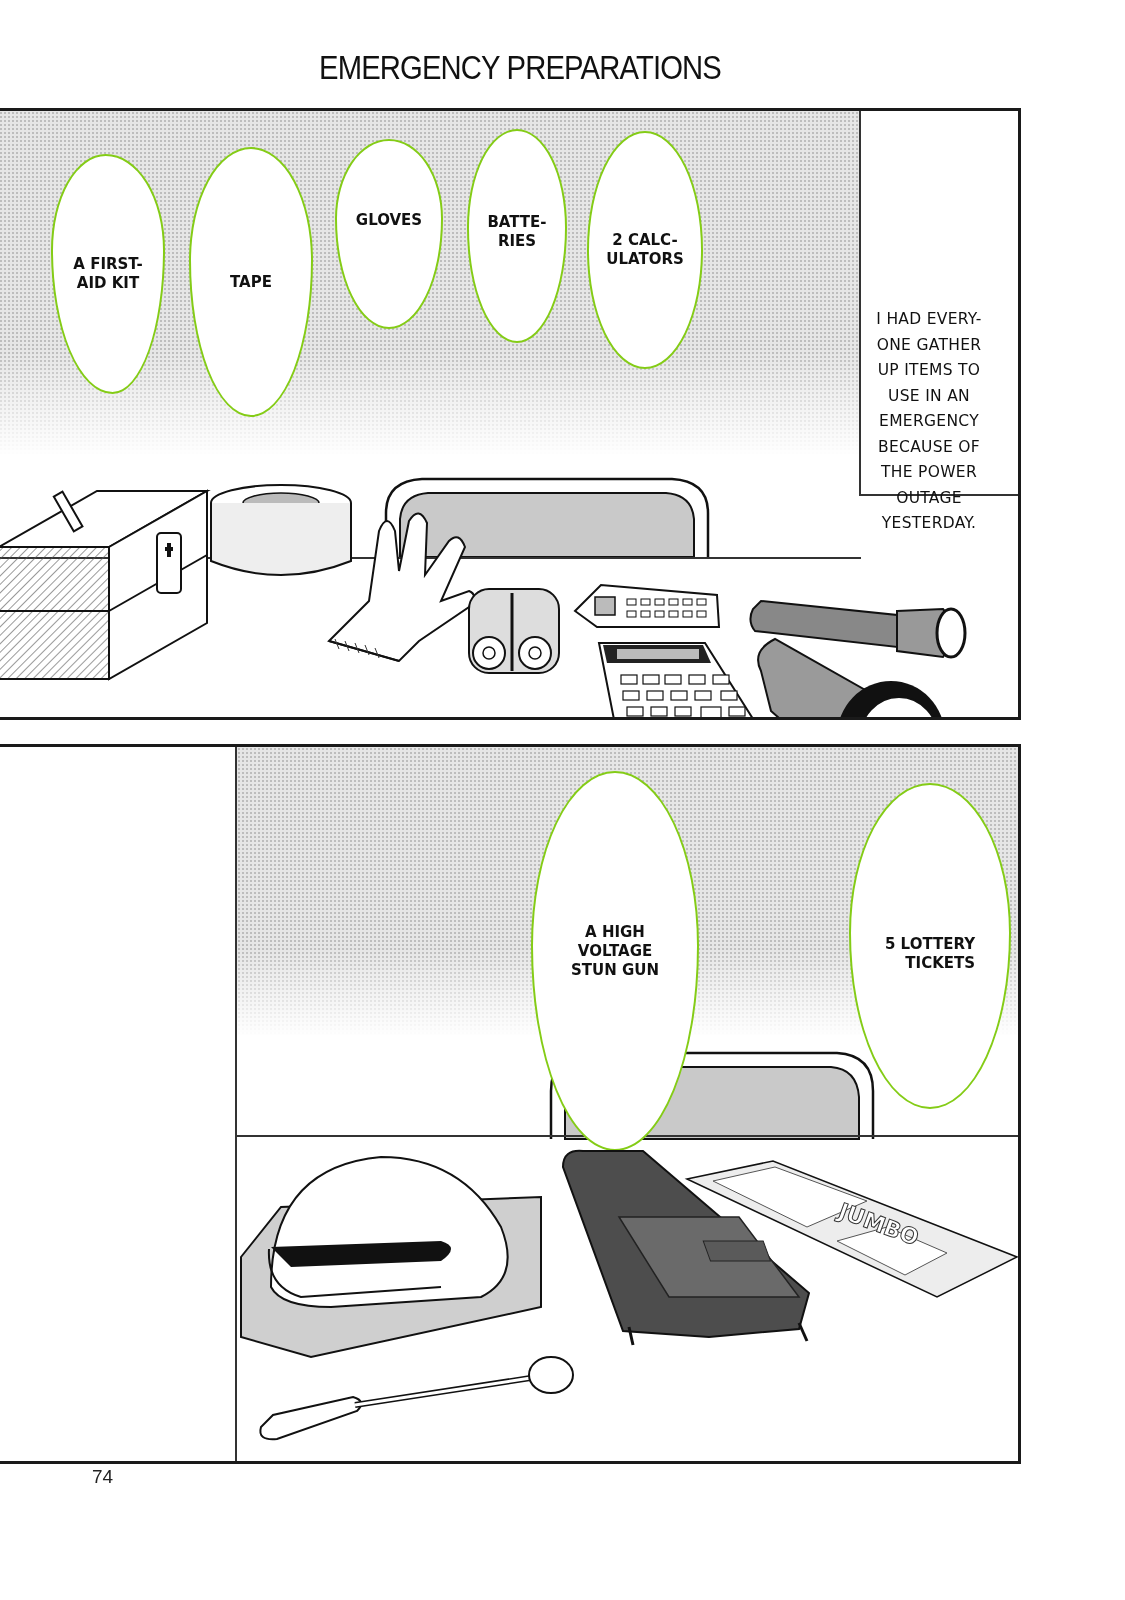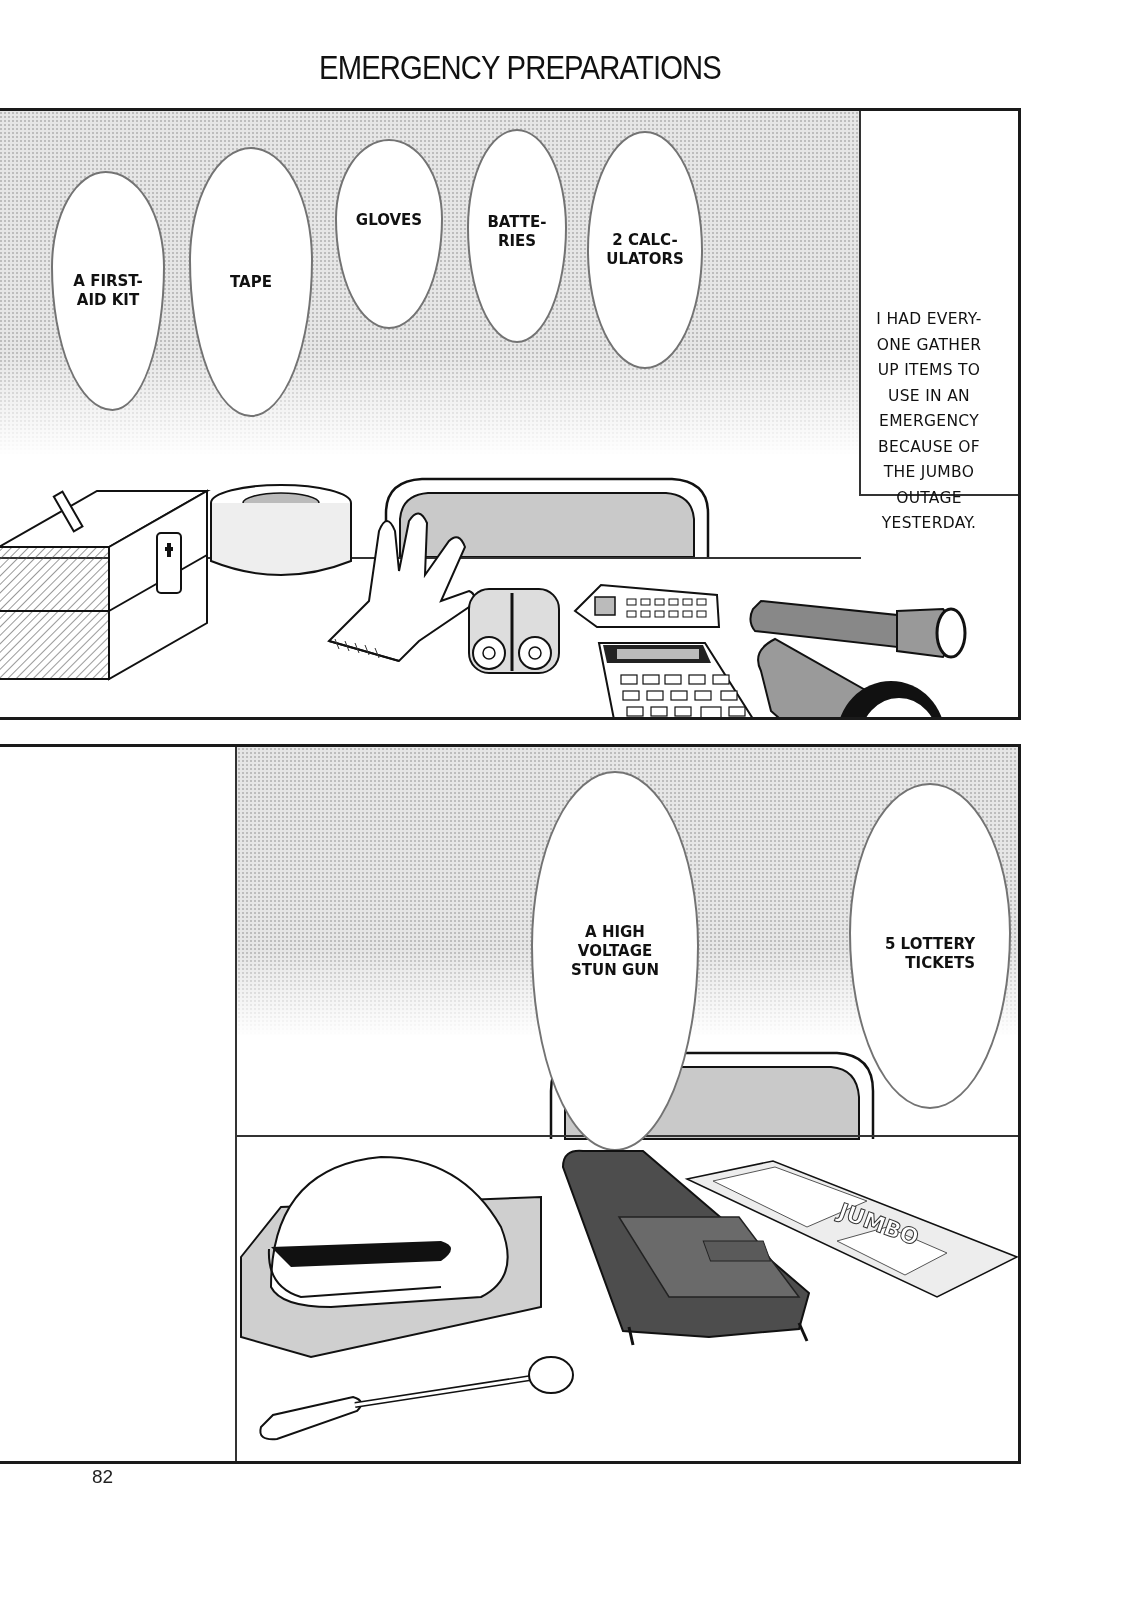--- a/index.html
+++ b/index.html
@@ -27,21 +27,21 @@
     }
     .fade-bottom {
       -webkit-mask-image: linear-gradient(to bottom, #000 70%, transparent 100%);
       mask-image: linear-gradient(to bottom, #000 70%, transparent 100%);
     }
 
     .divider-h { position: absolute; height: 2px; background: #333; }
     .divider-v { position: absolute; width: 2px; background: #333; }
 
     .bubble {
-      position: absolute; background: #fff; border: 2px solid #737373;
+      position: absolute; background: #fff; border: 2px solid #84cc16;
       border-radius: 50% / 50%;
       display: flex; align-items: center; justify-content: center;
       text-align: center; font-family: "DejaVu Sans", sans-serif; font-weight: bold;
       font-size: 15px; line-height: 19px; color: #111;
       white-space: pre-line;
     }
     .bubble-text { display: block; white-space: pre-line; }
 
     .narration {
       position: absolute; text-align: center; white-space: pre-line;
@@ -68,21 +68,21 @@
   <svg class="art" style="left:383px; top:362px;" width="330" height="84" viewBox="0 0 330 84">
     <path d="M4 84 L4 40 Q4 8 40 6 L290 6 Q326 8 326 40 L326 84" fill="#fff" stroke="#111" stroke-width="2.5"></path>
     <path d="M18 84 L18 46 Q20 22 46 20 L284 20 Q310 22 312 46 L312 84 Z" fill="#c9c9c9" stroke="#111" stroke-width="2"></path>
   </svg>
 
   <div class="divider-h" style="left:0; top:446px; width:862px;"></div>
 
   <div class="divider-v" style="left:860px; top:0; height:385px;"></div>
   <div class="divider-h" style="left:860px; top:383px; width:165px;"></div>
 
-  <div class="bubble" style="left:52px; top:60px; width:114px; height:240px; border-radius:48% 52% 46% 54% / 40% 40% 60% 60%;align-items:center;">
+  <div class="bubble" style="left:52px; top:43px; width:114px; height:240px; border-radius:48% 52% 46% 54% / 40% 40% 60% 60%;align-items:center;">
     <span class="bubble-text">A FIRST-
 AID KIT</span>
   </div>
   <div class="bubble" style="left:190px; top:36px; width:124px; height:270px; border-radius:50% / 42% 42% 58% 58%;">
     <span class="bubble-text">TAPE</span>
   </div>
   <div class="bubble" style="left:336px; top:28px; width:108px; height:190px; border-radius:50% / 42% 42% 58% 58%; align-items:flex-start; padding-top:70px;">
     <span class="bubble-text">GLOVES</span>
   </div>
   <div class="bubble" style="left:468px; top:18px; width:100px; height:214px; border-radius:50% / 46% 46% 54% 54%; align-items:flex-start; padding-top:82px;">
@@ -93,21 +93,21 @@
     <span class="bubble-text">2 CALC-
 ULATORS</span>
   </div>
 
   <div class="narration narration-1">I HAD EVERY-
 ONE GATHER
 UP ITEMS TO
 USE IN AN
 EMERGENCY
 BECAUSE OF
-THE JUMBO
+THE POWER
 OUTAGE
 YESTERDAY.</div>
 
   <svg class="art" style="left:0; top:372px;" width="210" height="200" viewBox="0 0 210 200">
     <defs>
       <pattern id="hatch" width="6" height="6" patternUnits="userSpaceOnUse" patternTransform="rotate(45)">
         <line x1="0" y1="0" x2="0" y2="6" stroke="#555" stroke-width="1.2"></line>
       </pattern>
     </defs>
     <polygon points="0,64 98,8 208,8 110,64" fill="#fff" stroke="#111" stroke-width="2"></polygon>
@@ -246,13 +246,13 @@
   </svg>
 
   <svg class="art" style="left:688px; top:410px;" width="340" height="140" viewBox="0 0 340 140">
     <polygon points="0,22 86,4 330,100 250,140" fill="#ededed" stroke="#111" stroke-width="1.5"></polygon>
     <polygon points="26,24 88,10 180,44 120,70" fill="#fff" stroke="#555" stroke-width="1"></polygon>
     <polygon points="150,84 200,70 260,96 218,118" fill="#fff" stroke="#555" stroke-width="1"></polygon>
     <text x="150" y="60" font-family="DejaVu Sans, sans-serif" font-size="22" font-weight="bold" fill="#fff" stroke="#333" stroke-width="1" transform="rotate(20 150 60)">JUMBO</text>
   </svg>
 </div>
 
-<div class="page-number">82</div>
+<div class="page-number">74</div>
 
 </body></html>

